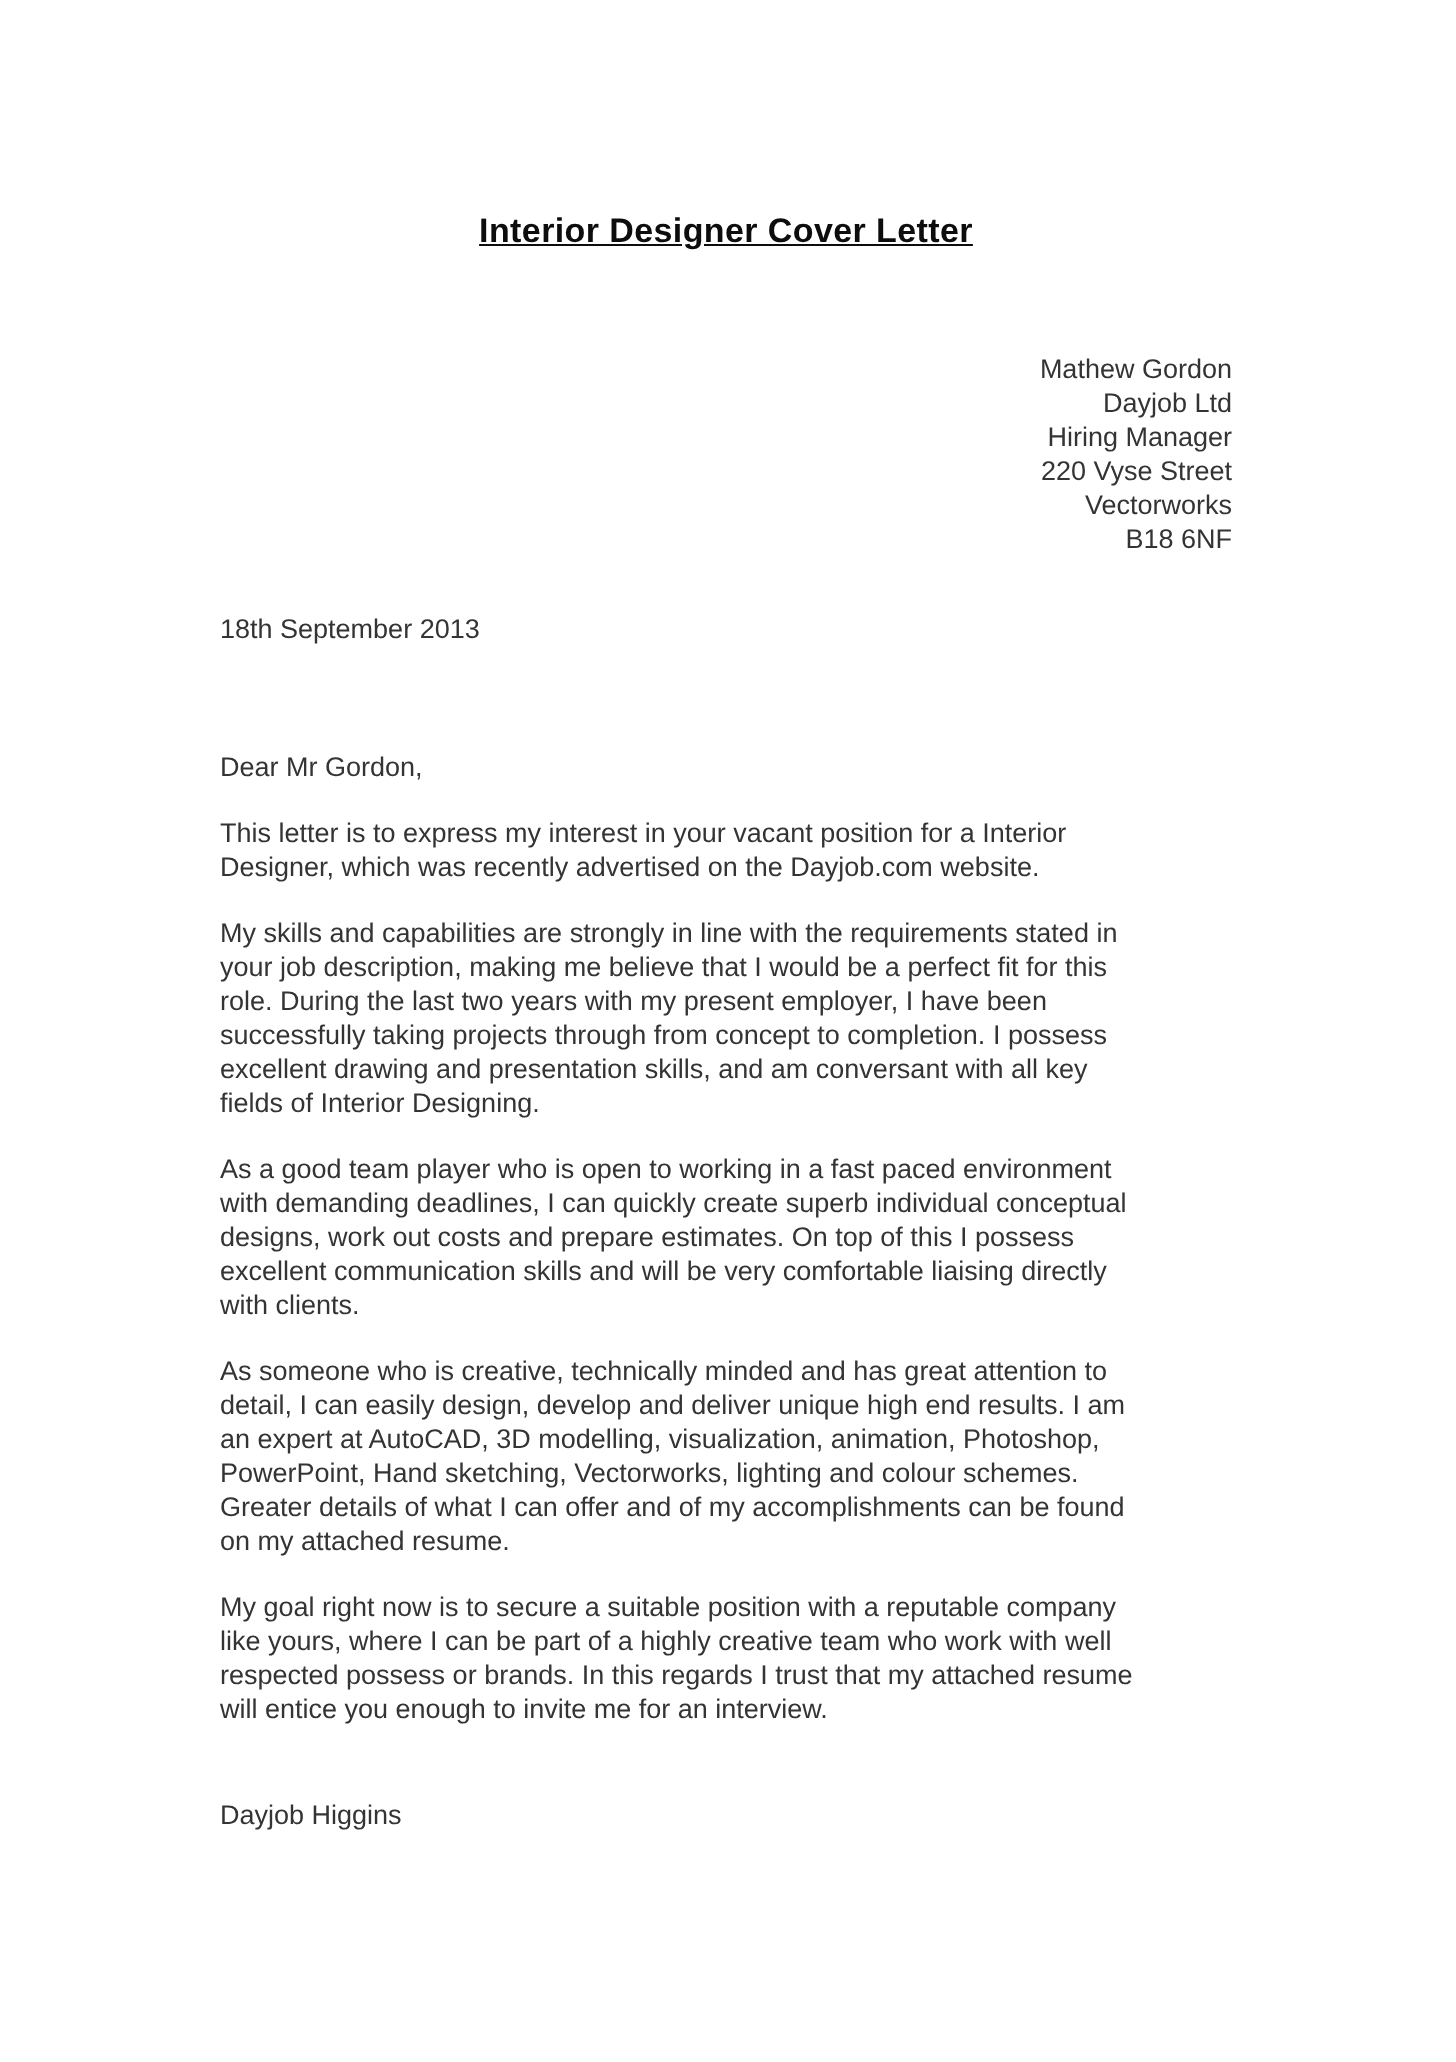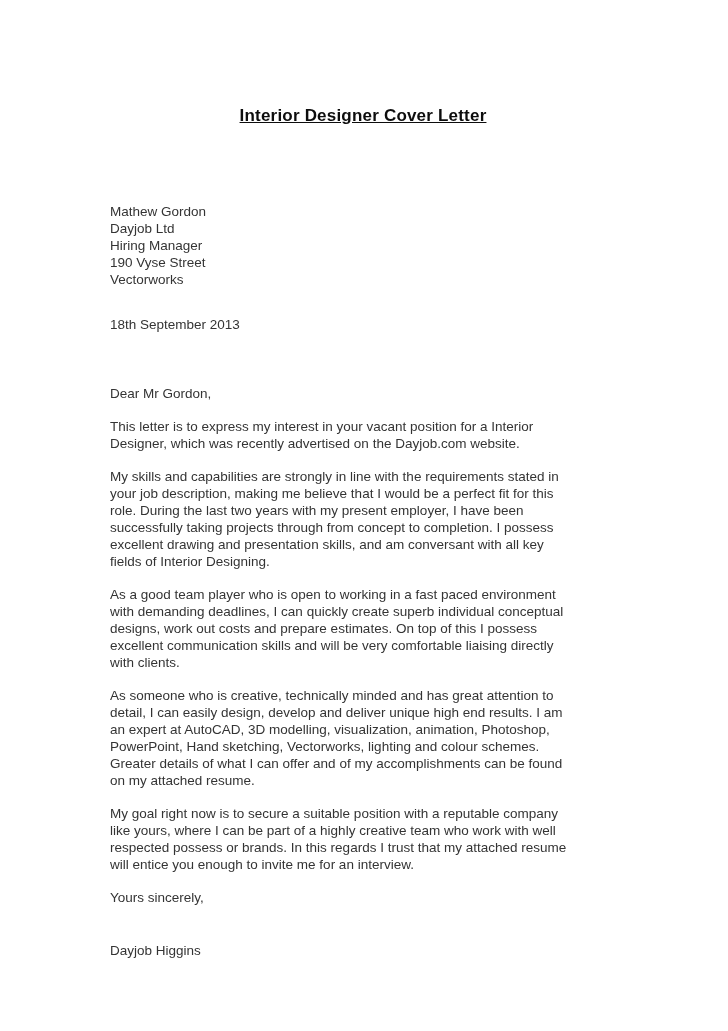--- a/index.html
+++ b/index.html
@@ -26,21 +26,22 @@
     margin: 0;
     text-align: center;
     font-size: 17px;
     line-height: 24px;
     font-weight: bold;
     color: #0d0d0d;
     text-decoration: underline;
     letter-spacing: 0.2px;
   }
   .recipient {
-    margin-top: 75px;
+    margin-top: 48px;
+    text-align: right;
   }
   .recipient div {
     white-space: nowrap;
   }
   .date {
     margin-top: 28px;
   }
   .salutation {
     margin-top: 52px;
   }
@@ -60,22 +61,23 @@
 <body>
 
 <div class="page">
 
   <h1 class="title">Interior Designer Cover Letter</h1>
 
   <div class="recipient">
     <div>Mathew Gordon</div>
     <div>Dayjob Ltd</div>
     <div>Hiring Manager</div>
-    <div>190 Vyse Street</div>
+    <div>220 Vyse Street</div>
     <div>Vectorworks</div>
+    <div>B18 6NF</div>
   </div>
 
   <div class="date">18th September 2013</div>
 
   <div class="salutation">Dear Mr Gordon,</div>
 
   <div class="paragraph">This letter is to express my interest in your vacant position for a Interior
 Designer, which was recently advertised on the Dayjob.com website.</div>
 
   <div class="paragraph">My skills and capabilities are strongly in line with the requirements stated in
@@ -96,17 +98,16 @@
 an expert at AutoCAD, 3D modelling, visualization, animation, Photoshop,
 PowerPoint, Hand sketching, Vectorworks, lighting and colour schemes.
 Greater details of what I can offer and of my accomplishments can be found
 on my attached resume.</div>
 
   <div class="paragraph">My goal right now is to secure a suitable position with a reputable company
 like yours, where I can be part of a highly creative team who work with well
 respected possess or brands. In this regards I trust that my attached resume
 will entice you enough to invite me for an interview.</div>
 
-  <div class="closing">Yours sincerely,</div>
 
   <div class="signature">Dayjob Higgins</div>
 
 </div>
 
 </body></html>

